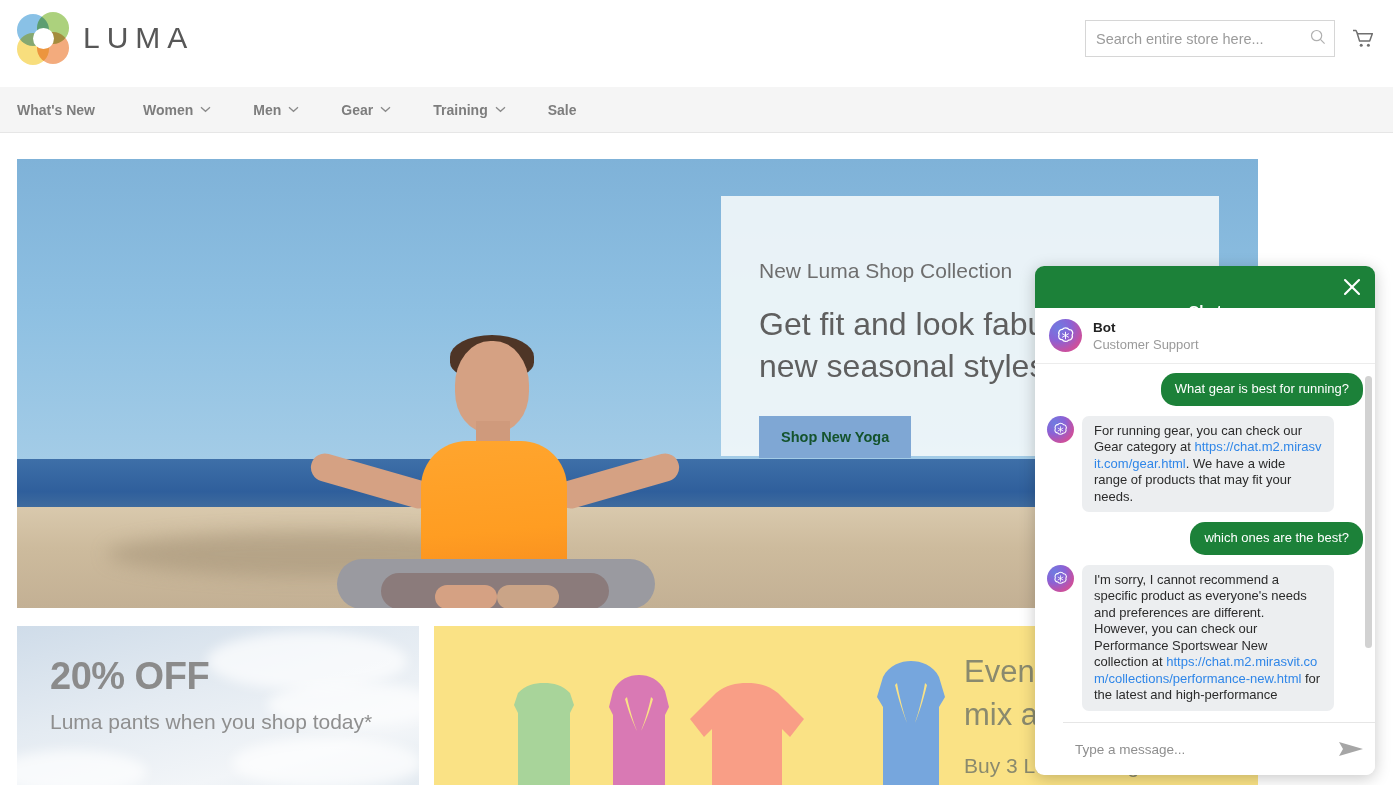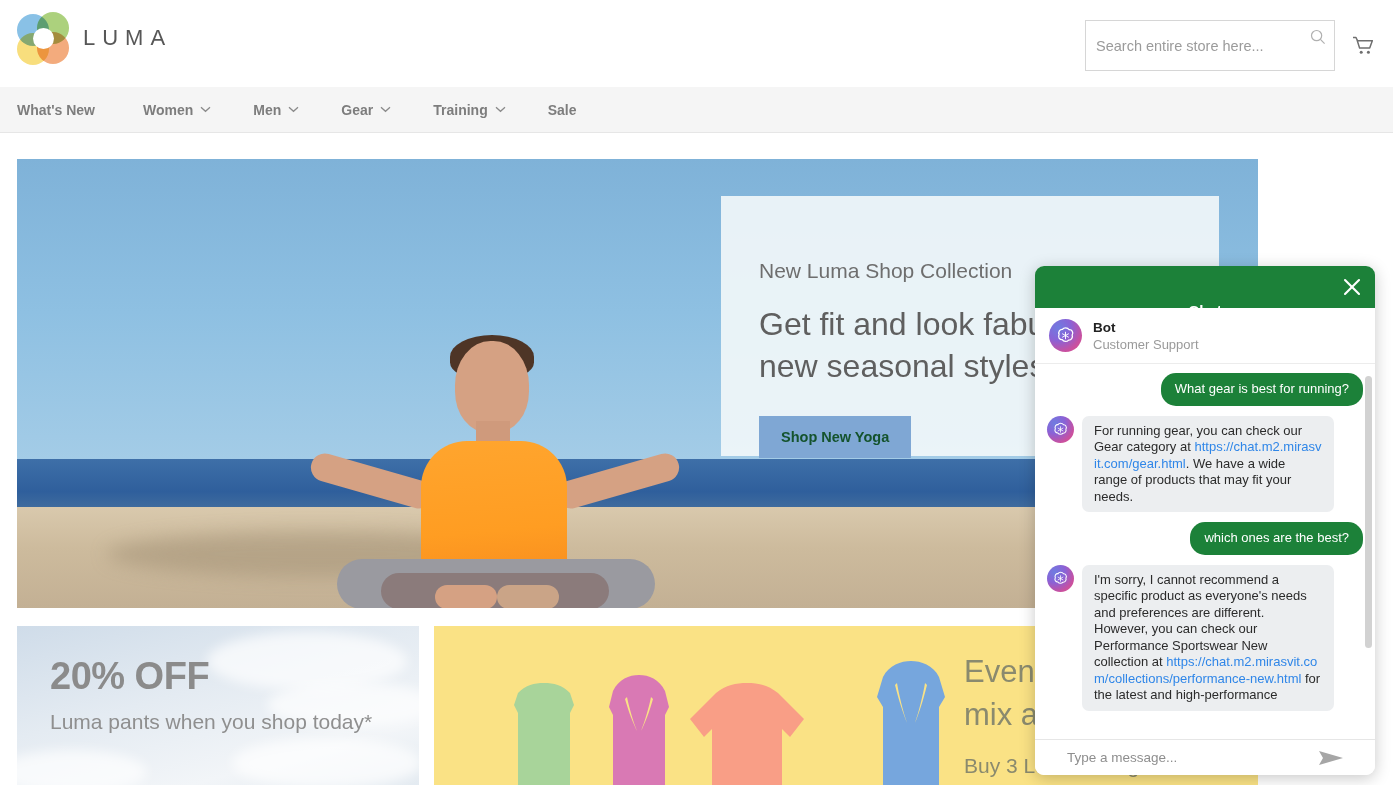--- a/index.html
+++ b/index.html
@@ -29,28 +29,28 @@
   }
   .lc-blue   { left: 0px;  top: 2px;  background:#5ba9dd; }
   .lc-green  { left: 20px; top: 0px;  background:#8cc04a; }
   .lc-yellow { left: 0px;  top: 21px; background:#f5d24a; }
   .lc-orange { left: 20px; top: 20px; background:#ef8b4a; }
   .logo-hole {
     position:absolute; left: 16px; top: 16px; width: 21px; height: 21px;
     border-radius: 50%; background: #ffffff; z-index: 4;
   }
   .logo-text {
-    font-size: 22px; letter-spacing: 7px; color: #575757; font-weight: 400;
+    font-size: 30px; letter-spacing: 7px; color: #575757; font-weight: 400;
   }
   .header-right {
     position: absolute; right: 18px; top: 20px;
     display: flex; align-items: center; gap: 16px;
   }
   .search-box {
-    position: relative; width: 250px; height: 51px;
+    position: relative; width: 250px; height: 37px;
     border: 1px solid #d6d6d6; background: #fff;
     display: flex; align-items: center;
   }
   .search-input {
     border: 0; outline: 0; background: transparent;
     font-family: "Liberation Sans", sans-serif;
     font-size: 14.5px; color: #575757;
     padding: 0 28px 0 10px; width: 100%; height: 100%;
   }
   .search-input::placeholder { color: #9b9b9b; }
@@ -225,22 +225,22 @@
   }
   .bubble.bot a { color: #2f86e8; text-decoration: none; word-break: break-all; }
   .scrollbar-track {
     position:absolute; right: 3px; top: 8px; width: 7px; bottom: 4px;
   }
   .scrollbar-thumb {
     position:absolute; right: 3px; top: 12px; width: 7px; height: 272px;
     background: #d2d2d2; border-radius: 4px; cursor: pointer;
   }
   .chat-input-row {
-    flex: 0 0 auto; height: 36px; border-top: 1px solid #e6e6e6;
-    display:flex; align-items:center; padding: 0 30px; background:#fff;
+    flex: 0 0 auto; height: 53px; border-top: 1px solid #e6e6e6;
+    display:flex; align-items:center; padding: 0 10px; background:#fff;margin-left:28px;
   }
   .chat-input {
     flex: 1 1 auto; border: 0; outline: 0; background: transparent;
     font-family: "Liberation Sans", sans-serif; font-size: 13.5px; color: #333;
   }
   .chat-input::placeholder { color: #8e8e8e; }
   .send-icon { width: 28px; height: 22px; cursor: pointer; flex: 0 0 auto; }
 </style>
 </head>
 <body>

